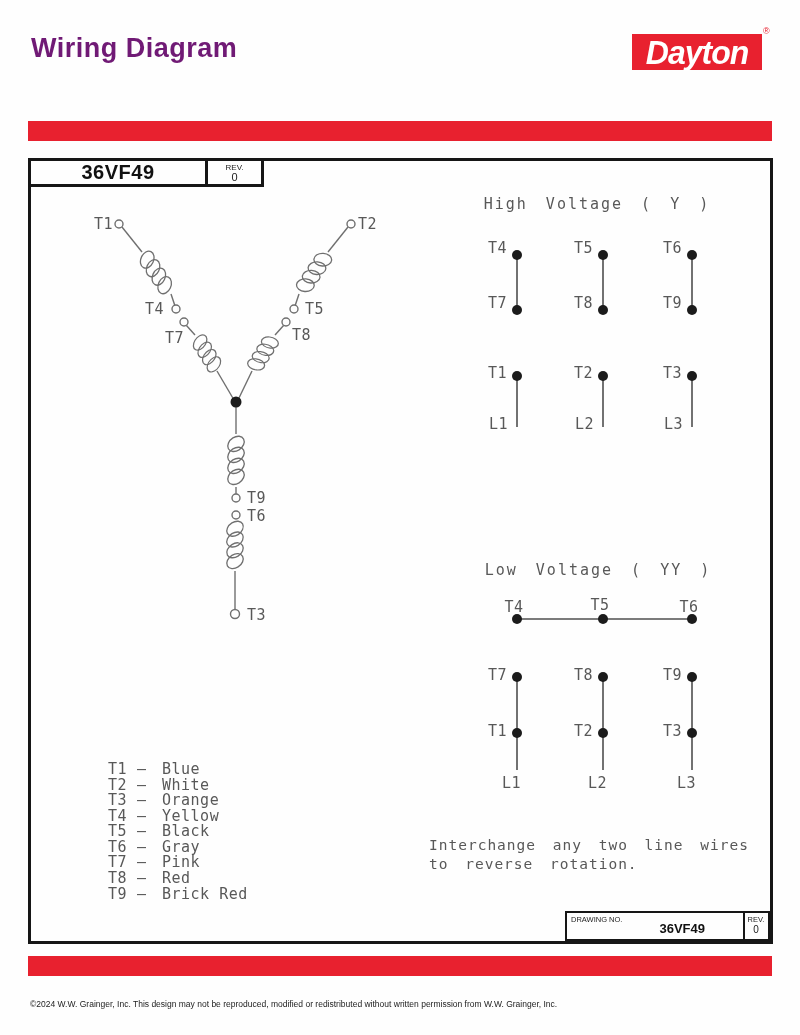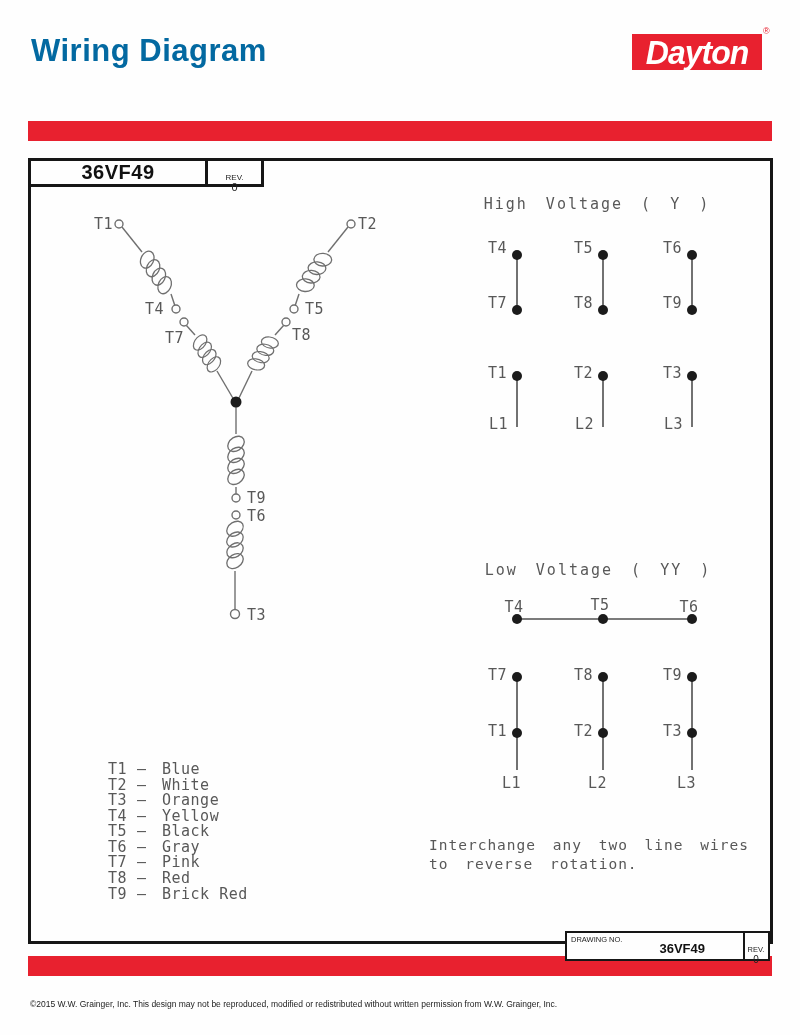--- a/index.html
+++ b/index.html
@@ -1,46 +1,46 @@
 <!DOCTYPE html>
 <html><head>
 <meta charset="utf-8">
 <style>
   html,body{margin:0;padding:0;background:#ffffff;}
   .page{position:relative;width:800px;height:1035px;background:#fefefe;overflow:hidden;
         font-family:"Liberation Sans", sans-serif;}
 
   
-  .page-title{position:absolute;left:31px;top:33px;margin:0;font-size:31px;font-weight:bold;
-              letter-spacing:.5px;color:#0369a1;}
+  .page-title{position:absolute;left:31px;top:33px;margin:0;font-size:27px;font-weight:bold;
+              letter-spacing:.5px;color:#701a75;}
   .logo{position:absolute;left:632px;top:34px;width:130px;height:36px;background:#E8212F;
         display:flex;align-items:center;justify-content:center;}
   .logo span{color:#fff;font-style:italic;font-weight:bold;font-size:32px;letter-spacing:-1px;
              transform:scaleY(1.05);}
   .reg-mark{position:absolute;left:763px;top:26px;font-size:9px;color:#E8212F;}
 
   .redbar{position:absolute;left:28px;width:744px;height:20px;background:#E8212F;}
   .redbar.top{top:121px;}
   .redbar.bottom{top:956px;}
 
   
   .frame{position:absolute;left:28px;top:158px;width:739px;height:780px;border:3px solid #161616;}
 
   
   .tb-top{position:absolute;left:28px;top:158px;display:flex;}
   .tb-top .cell{border:3px solid #161616;box-sizing:border-box;background:#fefefe;
                 display:flex;align-items:center;justify-content:center;}
   .tb-top .cell.main{width:180px;height:29px;}
   .tb-top .cell.main span{font-size:20px;font-weight:bold;color:#111;letter-spacing:.5px;}
   .tb-top .cell.rev{width:59px;height:29px;margin-left:-3px;flex-direction:column;justify-content:flex-start;}
-  .rev-label{font-size:8px;color:#222;line-height:9px;padding-top:12px;}
+  .rev-label{font-size:8px;color:#222;line-height:9px;padding-top:2px;}
   .rev-value{font-size:11px;color:#222;line-height:11px;}
 
   
-  .tb-bottom{position:absolute;left:565px;top:911px;display:flex;margin-top:20px;}
+  .tb-bottom{position:absolute;left:565px;top:911px;display:flex;}
   .tb-bottom .cell{border:2.5px solid #161616;box-sizing:border-box;background:#fefefe;position:relative;}
   .tb-bottom .cell.main{width:180px;height:30px;}
   .tb-bottom .drawing-label{position:absolute;left:4px;top:2px;font-size:7.5px;color:#222;}
   .tb-bottom .drawing-no{position:absolute;right:38px;bottom:3px;font-size:13px;font-weight:bold;color:#111;}
   .tb-bottom .cell.rev{width:27px;height:30px;margin-left:-2.5px;display:flex;flex-direction:column;
                        align-items:center;}
   .tb-bottom .rev-label{font-size:7.5px;}
   .tb-bottom .rev-value{font-size:10px;}
 
   
@@ -259,15 +259,15 @@
     <div class="cell main">
       <span class="drawing-label">DRAWING NO.</span>
       <span class="drawing-no">36VF49</span>
     </div>
     <div class="cell rev">
       <div class="rev-label">REV.</div>
       <div class="rev-value">0</div>
     </div>
   </div>
 
-  <div class="copyright">©2015 W.W. Grainger, Inc.    This design may not be reproduced, modified or redistributed without written permission from W.W. Grainger, Inc.</div>
+  <div class="copyright">©2024 W.W. Grainger, Inc.    This design may not be reproduced, modified or redistributed without written permission from W.W. Grainger, Inc.</div>
 
 </div>
 
 </body></html>

